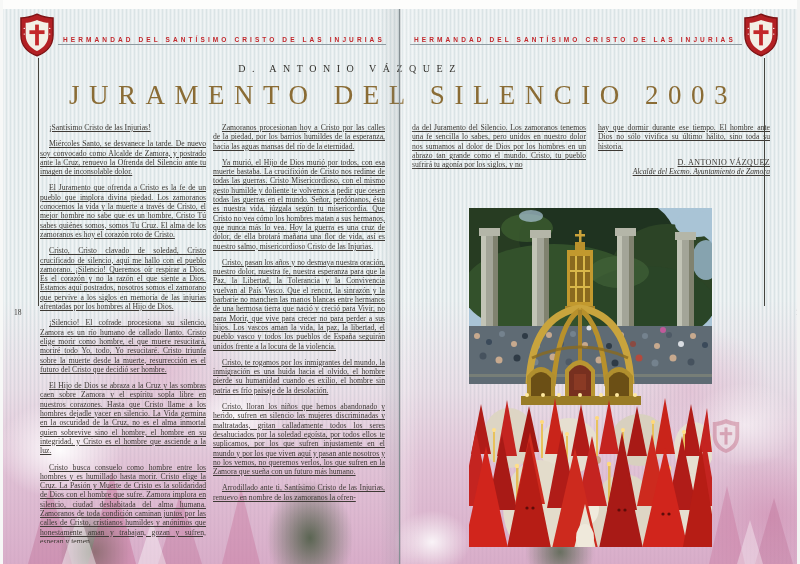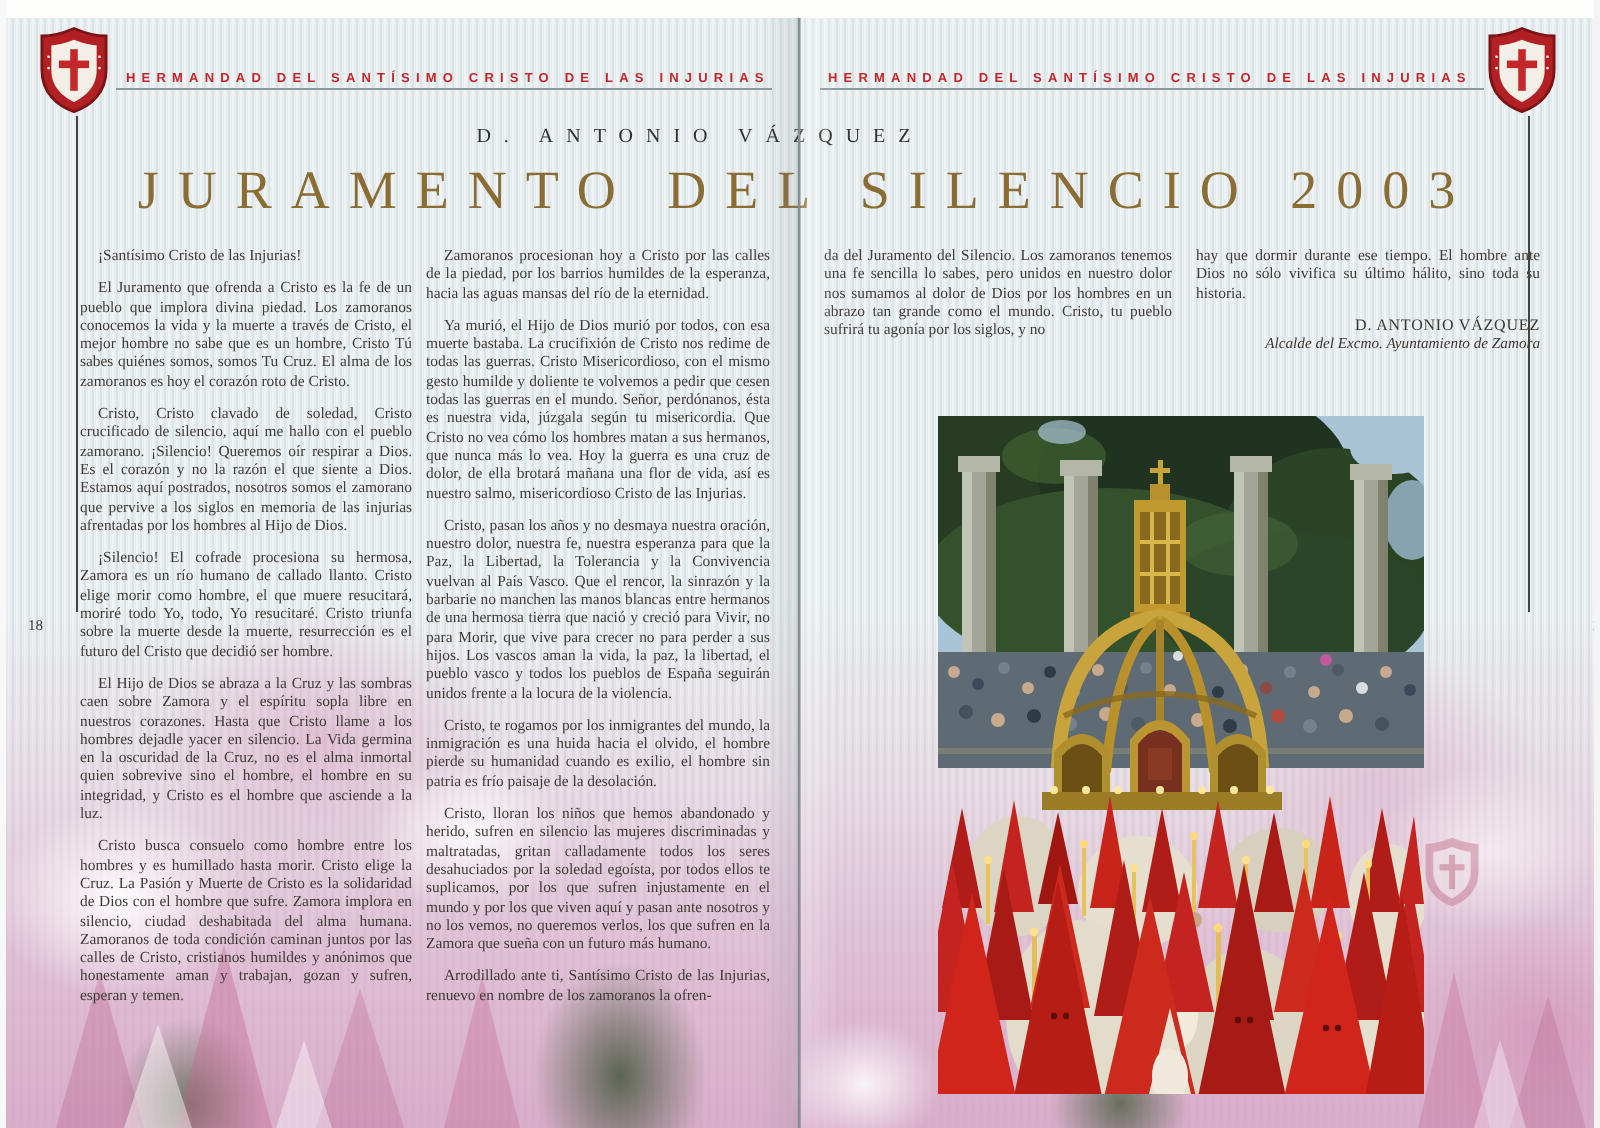--- a/index.html
+++ b/index.html
@@ -61,21 +61,21 @@
   .pagenum-right{left:796px;}
 
   
   .kicker{position:absolute;left:0;top:63px;width:700px;text-align:center;z-index:7;
     font-size:10px;letter-spacing:6.5px;color:#33312c;white-space:nowrap;}
   .title-main{position:absolute;left:0;top:80px;width:800px;text-align:center;z-index:7;
     font-size:27px;letter-spacing:9.5px;color:#8a6c35;white-space:nowrap;padding-left:6px;box-sizing:border-box;}
 
   
   .col{position:absolute;top:123px;z-index:5;color:#3e3a35;font-size:7.7px;line-height:9.3px;
-    text-align:justify;overflow:hidden;}
+    text-align:justify;overflow:hidden;text-decoration:underline;}
   .col p{margin:0 0 7px 0;text-indent:9px;}
   .col p.cont{text-indent:0;}
   .col1{left:40px;width:166px;height:420px;}
   .col2{left:213px;width:172px;height:420px;}
   .col3{left:412px;width:174px;height:80px;}
   .col4{left:598px;width:172px;height:120px;}
   .sig-name{margin-top:5px;text-align:right;font-size:8px;letter-spacing:0.4px;color:#3a3631;}
   .sig-role{text-align:right;font-style:italic;font-size:7.6px;color:#3a3631;}
 
   
@@ -138,23 +138,24 @@
   <div class="hdr-rule hdr-rule-right"></div>
   <div class="hdr-text hdr-text-right">HERMANDAD DEL SANTÍSIMO CRISTO DE LAS INJURIAS</div>
   <div class="stem stem-right"></div>
   <div class="pagenum pagenum-right">19</div>
 
   <div class="kicker">D. ANTONIO VÁZQUEZ</div>
   <div class="title-main">JURAMENTO DEL SILENCIO 2003</div>
 
   <div class="col col1">
     <p>¡Santísimo Cristo de las Injurias!</p>
+    <p>Miércoles Santo, se desvanece la tarde. De nuevo soy convocado como Alcalde de Zamora, y postrado ante la Cruz, renuevo la Ofrenda del Silencio ante tu imagen de inconsolable dolor.</p>
     <p>El Juramento que ofrenda a Cristo es la fe de un pueblo que implora divina piedad. Los zamoranos conocemos la vida y la muerte a través de Cristo, el mejor hombre no sabe que es un hombre, Cristo Tú sabes quiénes somos, somos Tu Cruz. El alma de los zamoranos es hoy el corazón roto de Cristo.</p>
     <p>Cristo, Cristo clavado de soledad, Cristo crucificado de silencio, aquí me hallo con el pueblo zamorano. ¡Silencio! Queremos oír respirar a Dios. Es el corazón y no la razón el que siente a Dios. Estamos aquí postrados, nosotros somos el zamorano que pervive a los siglos en memoria de las injurias afrentadas por los hombres al Hijo de Dios.</p>
-    <p>¡Silencio! El cofrade procesiona su hermosa, Zamora es un río humano de callado llanto. Cristo elige morir como hombre, el que muere resucitará, moriré todo Yo, todo, Yo resucitaré. Cristo triunfa sobre la muerte desde la muerte, resurrección es el futuro del Cristo que decidió ser hombre.</p>
+    <p>¡Silencio! El cofrade procesiona su silencio, Zamora es un río humano de callado llanto. Cristo elige morir como hombre, el que muere resucitará, moriré todo Yo, todo, Yo resucitaré. Cristo triunfa sobre la muerte desde la muerte, resurrección es el futuro del Cristo que decidió ser hombre.</p>
     <p>El Hijo de Dios se abraza a la Cruz y las sombras caen sobre Zamora y el espíritu sopla libre en nuestros corazones. Hasta que Cristo llame a los hombres dejadle yacer en silencio. La Vida germina en la oscuridad de la Cruz, no es el alma inmortal quien sobrevive sino el hombre, el hombre en su integridad, y Cristo es el hombre que asciende a la luz.</p>
     <p>Cristo busca consuelo como hombre entre los hombres y es humillado hasta morir. Cristo elige la Cruz. La Pasión y Muerte de Cristo es la solidaridad de Dios con el hombre que sufre. Zamora implora en silencio, ciudad deshabitada del alma humana. Zamoranos de toda condición caminan juntos por las calles de Cristo, cristianos humildes y anónimos que honestamente aman y trabajan, gozan y sufren, esperan y temen.</p>
   </div>
 
   <div class="col col2">
     <p>Zamoranos procesionan hoy a Cristo por las calles de la piedad, por los barrios humildes de la esperanza, hacia las aguas mansas del río de la eternidad.</p>
     <p>Ya murió, el Hijo de Dios murió por todos, con esa muerte bastaba. La crucifixión de Cristo nos redime de todas las guerras. Cristo Misericordioso, con el mismo gesto humilde y doliente te volvemos a pedir que cesen todas las guerras en el mundo. Señor, perdónanos, ésta es nuestra vida, júzgala según tu misericordia. Que Cristo no vea cómo los hombres matan a sus hermanos, que nunca más lo vea. Hoy la guerra es una cruz de dolor, de ella brotará mañana una flor de vida, así es nuestro salmo, misericordioso Cristo de las Injurias.</p>
     <p>Cristo, pasan los años y no desmaya nuestra oración, nuestro dolor, nuestra fe, nuestra esperanza para que la Paz, la Libertad, la Tolerancia y la Convivencia vuelvan al País Vasco. Que el rencor, la sinrazón y la barbarie no manchen las manos blancas entre hermanos de una hermosa tierra que nació y creció para Vivir, no para Morir, que vive para crecer no para perder a sus hijos. Los vascos aman la vida, la paz, la libertad, el pueblo vasco y todos los pueblos de España seguirán unidos frente a la locura de la violencia.</p>
     <p>Cristo, te rogamos por los inmigrantes del mundo, la inmigración es una huida hacia el olvido, el hombre pierde su humanidad cuando es exilio, el hombre sin patria es frío paisaje de la desolación.</p>
     <p>Cristo, lloran los niños que hemos abandonado y herido, sufren en silencio las mujeres discriminadas y maltratadas, gritan calladamente todos los seres desahuciados por la soledad egoísta, por todos ellos te suplicamos, por los que sufren injustamente en el mundo y por los que viven aquí y pasan ante nosotros y no los vemos, no queremos verlos, los que sufren en la Zamora que sueña con un futuro más humano.</p>

